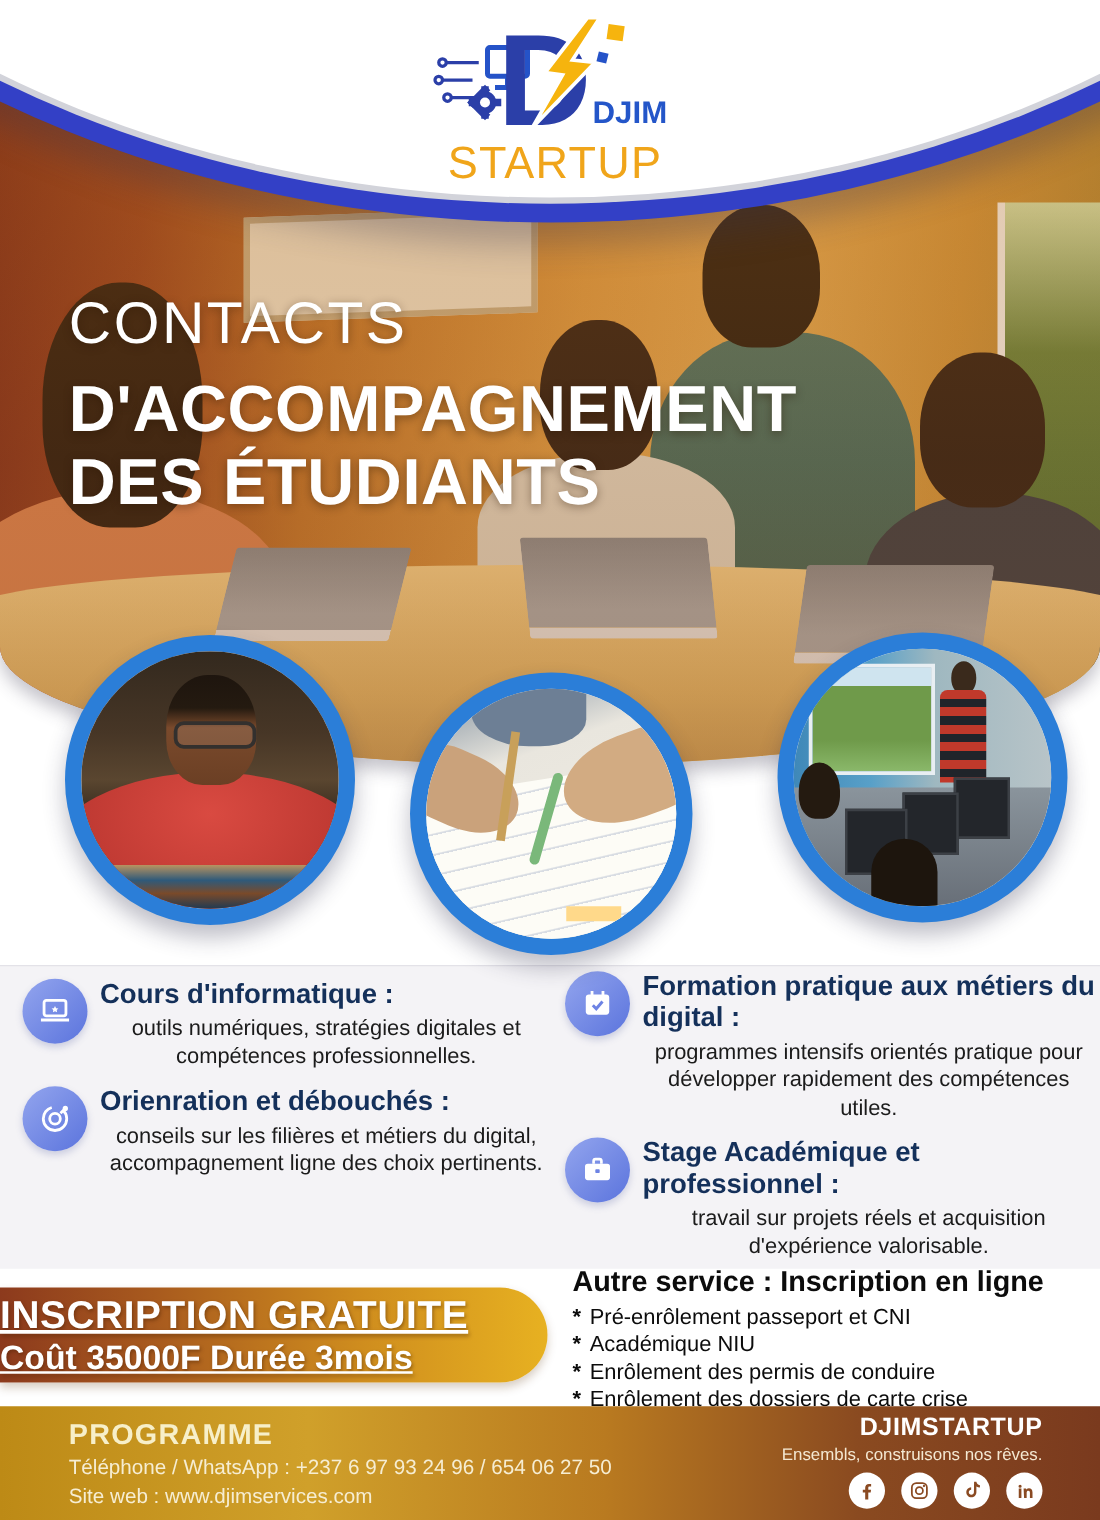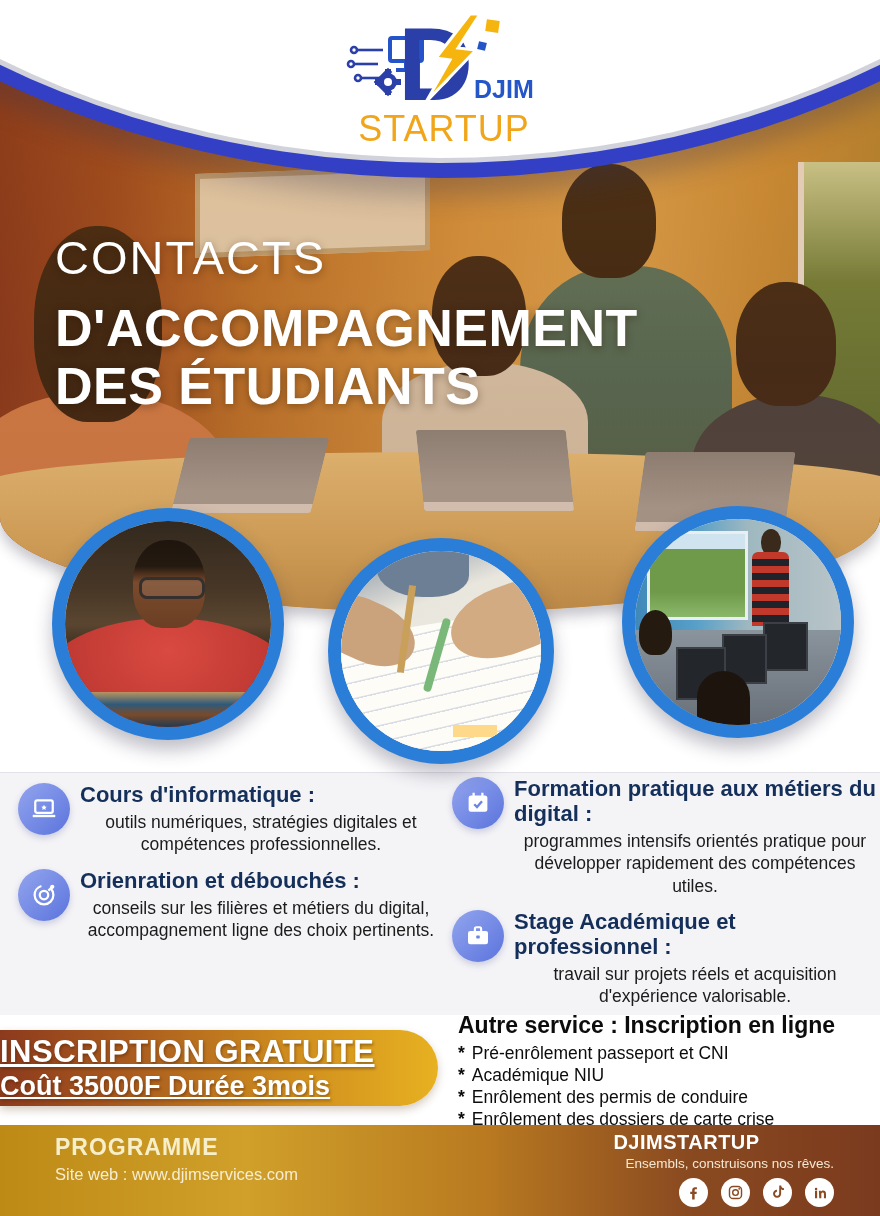--- a/index.html
+++ b/index.html
@@ -118,21 +118,21 @@
   .other-heading{font-size:23px;font-weight:700;margin-bottom:3px;}
   .o-item{display:flex;gap:7px;font-size:17.5px;line-height:1.26;}
   .o-star{font-weight:800;}
 
   
   .footer{position:absolute;left:0;top:1125px;width:880px;height:91px;z-index:2;
     background:linear-gradient(90deg,#bd8a16 0%,#d0a02a 28%,#b97a20 55%,#8a4a20 78%,#7a3a1e 100%);}
   .contacts{position:absolute;left:55px;top:9px;color:#f6edd2;}
   .contacts-h{font-size:23px;font-weight:800;letter-spacing:1px;color:#f7efc9;}
   .contacts-line{font-size:16.5px;margin-top:4px;}
-  .brandbox{position:absolute;right:46px;top:6px;color:#ffffff;}
+  .brandbox{position:absolute;right:46px;top:6px;text-align:right;color:#ffffff;}
   .brand-name{font-size:20px;font-weight:800;letter-spacing:0.5px;}
   .brand-slogan{font-size:13.5px;color:#f4e8d2;margin-top:2px;margin-left:12px;}
   .socials{display:flex;gap:13px;justify-content:flex-end;margin-top:7px;}
   .soc{width:29px;height:29px;border-radius:50%;background:#ffffff;display:flex;align-items:center;justify-content:center;cursor:pointer;}
 </style>
 </head>
 <body>
 
 <div class="flyer">
 
@@ -306,20 +306,21 @@
     </div>
     <div class="o-item">
       <span class="o-star">*</span>
       <span>Enrôlement des dossiers de carte crise</span>
     </div>
   </div>
 
   <div class="footer">
     <div class="contacts">
       <div class="contacts-h">PROGRAMME</div>
+      <div class="contacts-line">Téléphone / WhatsApp : +237 6 97 93 24 96 / 654 06 27 50</div>
       <div class="contacts-line">Site web : www.djimservices.com</div>
     </div>
     <div class="brandbox">
       <div class="brand-name">DJIMSTARTUP</div>
       <div class="brand-slogan">Ensembls, construisons nos rêves.</div>
       <div class="socials">
         <div class="soc">
           <svg width="17" height="17" viewBox="0 0 24 24" fill="#8a4a22">
             <path d="M13.6 22v-8h2.7l.4-3.1h-3.1V8.9c0-.9.3-1.5 1.6-1.5h1.6V4.6c-.3 0-1.3-.1-2.5-.1-2.5 0-4.2 1.5-4.2 4.3v2.1H7.4V14h2.7v8z"></path>
           </svg>

